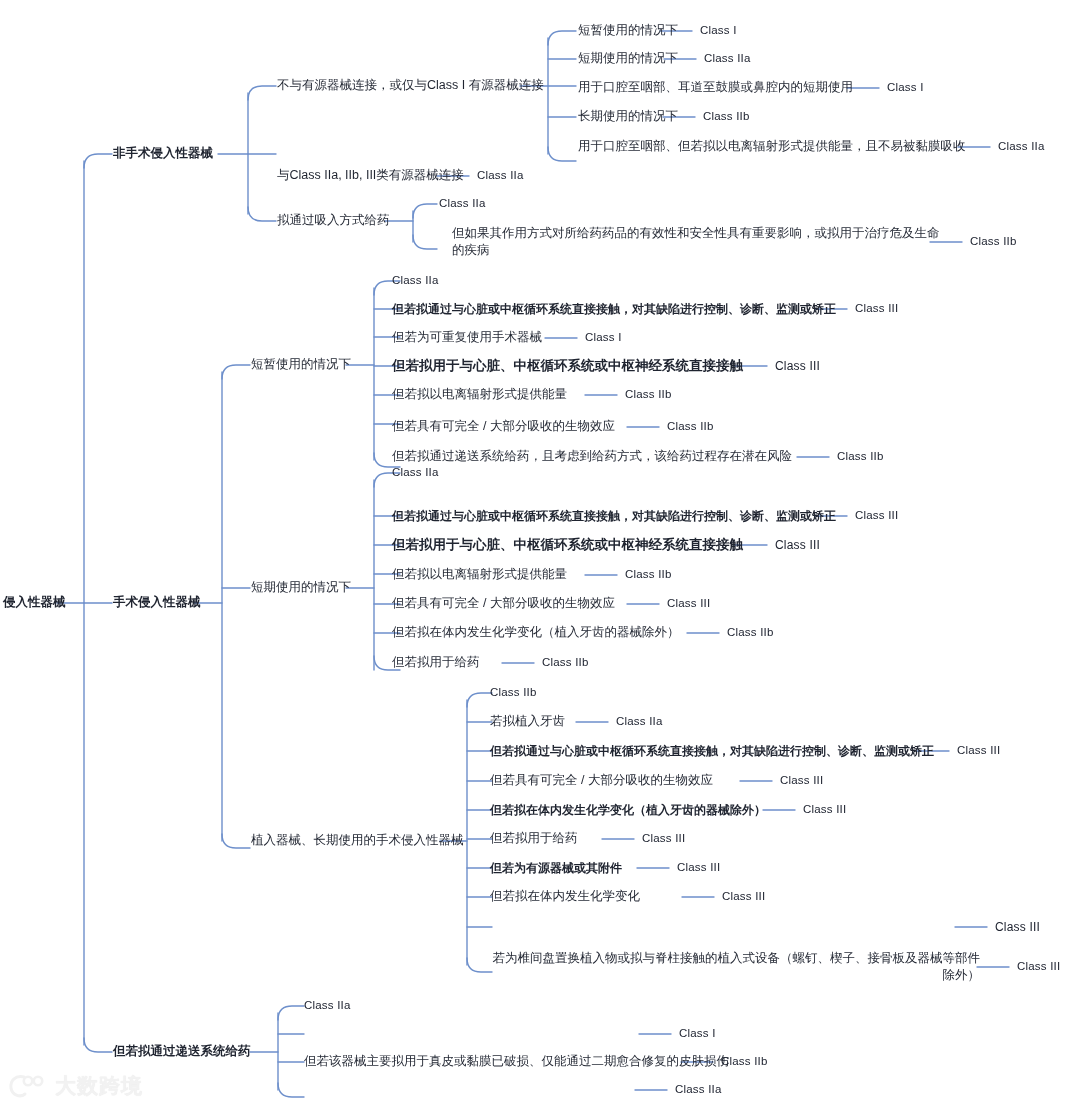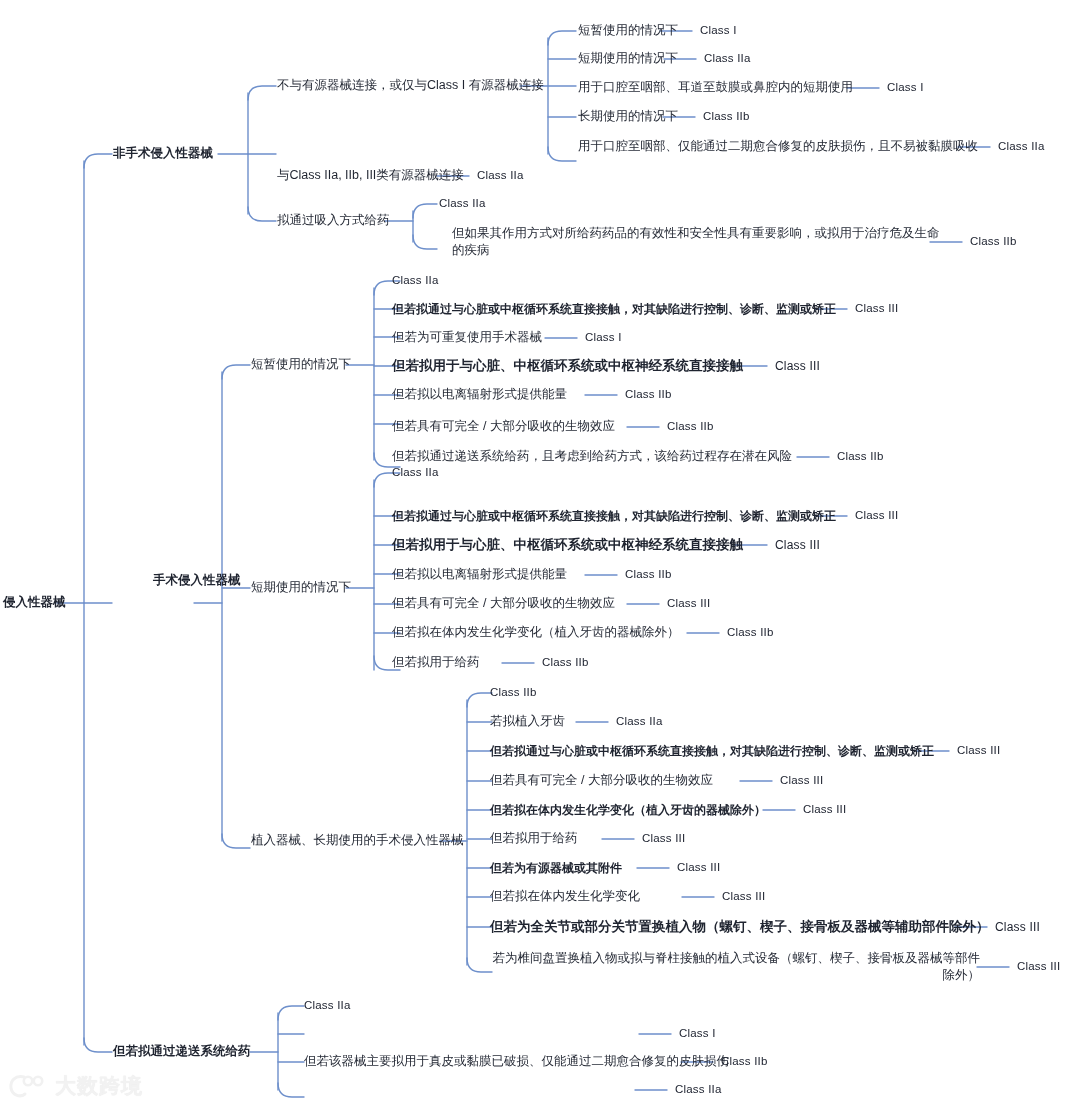--- a/index.html
+++ b/index.html
@@ -174,41 +174,41 @@
 
       <path d="M 639 1034 H 671"></path>
       <path d="M 681 1062 H 713"></path>
       <path d="M 635 1090 H 667"></path>
     </g>
   </svg>
 
   <div class="node t-root" style="left:3px; top:603px;">侵入性器械</div>
 
   <div class="node t-l1" style="left:113px; top:154px;">非手术侵入性器械</div>
-  <div class="node t-l1" style="left:113px; top:581px;margin-left:40px;">手术侵入性器械</div>
+  <div class="node t-l1" style="left:113px; top:603px;">手术侵入性器械</div>
   <div class="node t-l1" style="left:113px; top:1052px;">但若拟通过递送系统给药</div>
 
   <div class="node t-med" style="left:277px; top:86px;">不与有源器械连接，或仅与Class I 有源器械连接</div>
   <div class="node t-med" style="left:277px; top:176px;">与Class IIa, IIb, III类有源器械连接</div>
   <div class="node t-cls" style="left:477px; top:176px;">Class IIa</div>
   <div class="node t-med" style="left:277px; top:221px;">拟通过吸入方式给药</div>
 
   <div class="node t-med" style="left:578px; top:31px;">短暂使用的情况下</div>
   <div class="node t-cls" style="left:700px; top:31px;">Class I</div>
 
   <div class="node t-med" style="left:578px; top:59px;">短期使用的情况下</div>
   <div class="node t-cls" style="left:704px; top:59px;">Class IIa</div>
 
   <div class="node t-med" style="left:578px; top:88px;">用于口腔至咽部、耳道至鼓膜或鼻腔内的短期使用</div>
   <div class="node t-cls" style="left:887px; top:88px;">Class I</div>
 
   <div class="node t-med" style="left:578px; top:117px;">长期使用的情况下</div>
   <div class="node t-cls" style="left:703px; top:117px;">Class IIb</div>
 
-  <div class="node t-med" style="left:578px; top:147px;">用于口腔至咽部、仅能通过二期愈合修复的皮肤损伤，且不易被黏膜吸收</div>
+  <div class="node t-med" style="left:578px; top:147px;">用于口腔至咽部、但若拟以电离辐射形式提供能量，且不易被黏膜吸收</div>
   <div class="node t-cls" style="left:998px; top:147px;">Class IIa</div>
 
   <div class="node t-cls" style="left:439px; top:204px;">Class IIa</div>
   <div class="node t-med wrap" style="left:452px; top:242px; width:495px;">但如果其作用方式对所给药药品的有效性和安全性具有重要影响，或拟用于治疗危及生命的疾病</div>
   <div class="node t-cls" style="left:970px; top:242px;">Class IIb</div>
 
   <div class="node t-med" style="left:251px; top:365px;">短暂使用的情况下</div>
   <div class="node t-med" style="left:251px; top:588px;">短期使用的情况下</div>
   <div class="node t-med" style="left:251px; top:841px;">植入器械、长期使用的手术侵入性器械</div>
 
@@ -268,21 +268,20 @@
 
   <div class="node t-med" style="left:490px; top:839px;">但若拟用于给药</div>
   <div class="node t-cls" style="left:642px; top:839px;">Class III</div>
 
   <div class="node t-sm" style="left:490px; top:868px;">但若为有源器械或其附件</div>
   <div class="node t-cls" style="left:677px; top:868px;">Class III</div>
 
   <div class="node t-med" style="left:490px; top:897px;">但若拟在体内发生化学变化</div>
   <div class="node t-cls" style="left:722px; top:897px;">Class III</div>
 
-  <div class="node t-big" style="left:490px; top:927px;">但若为全关节或部分关节置换植入物（螺钉、楔子、接骨板及器械等辅助部件除外）</div>
   <div class="node t-cls big" style="left:995px; top:927px;">Class III</div>
 
   <div class="node t-med wrap" style="left:490px; top:967px; width:490px;text-align:right;">若为椎间盘置换植入物或拟与脊柱接触的植入式设备（螺钉、楔子、接骨板及器械等部件除外）</div>
   <div class="node t-cls" style="left:1017px; top:967px;">Class III</div>
 
   <div class="node t-cls" style="left:304px; top:1006px;">Class IIa</div>
 
   <div class="node t-cls" style="left:679px; top:1034px;">Class I</div>
 
   <div class="node t-med" style="left:304px; top:1062px;">但若该器械主要拟用于真皮或黏膜已破损、仅能通过二期愈合修复的皮肤损伤</div>

